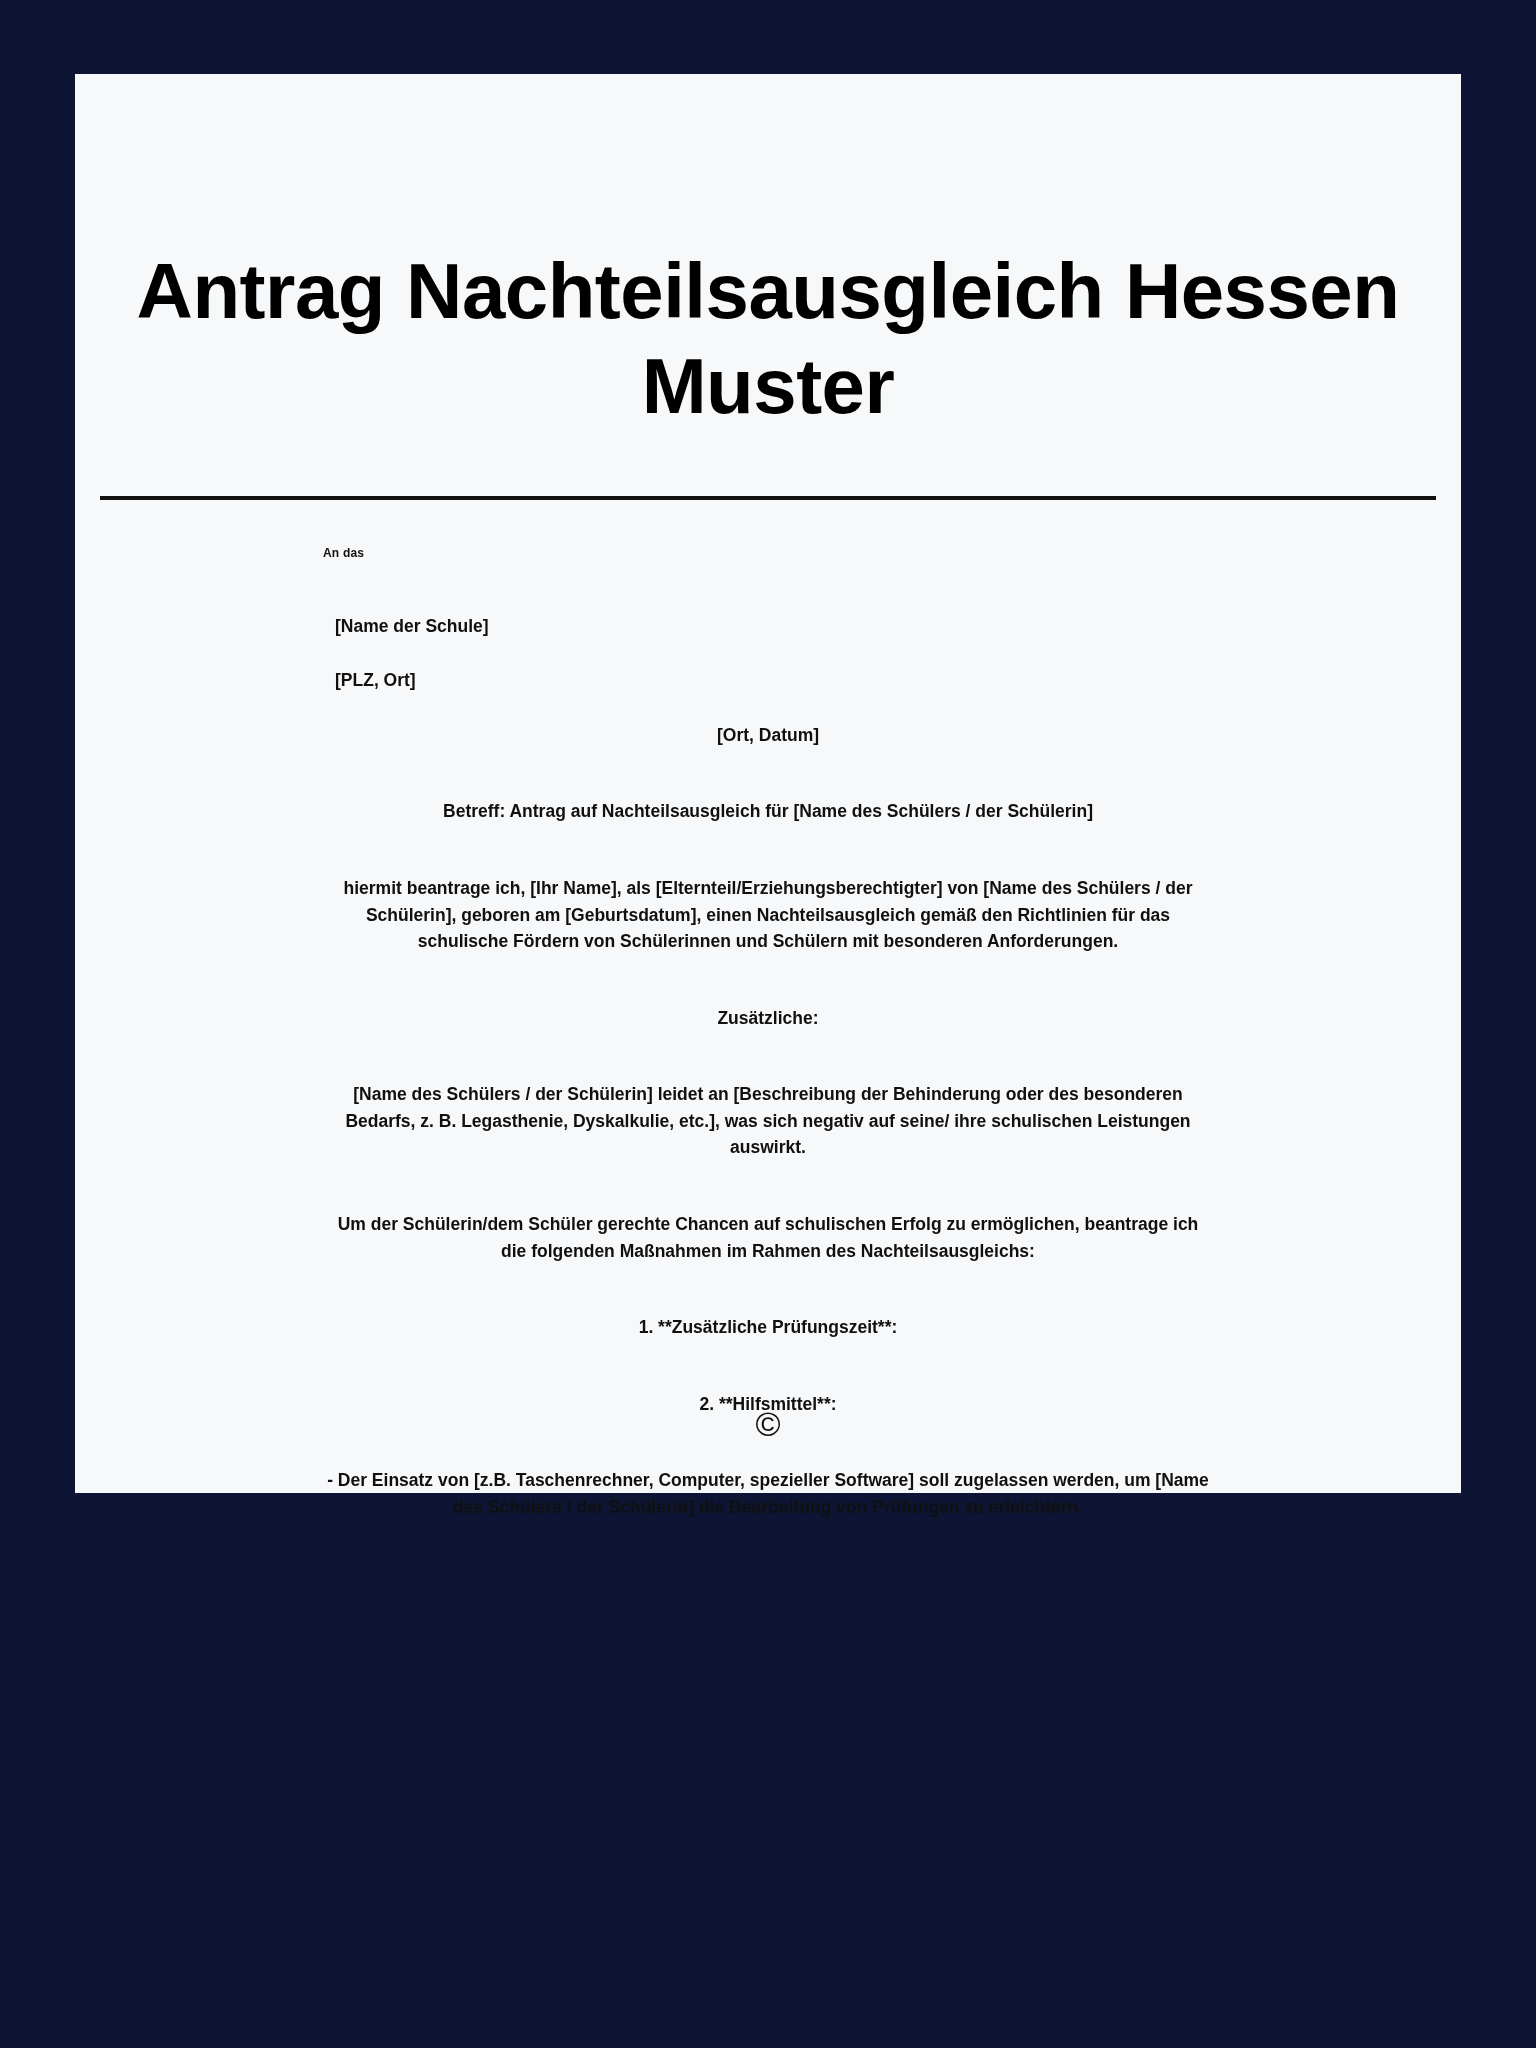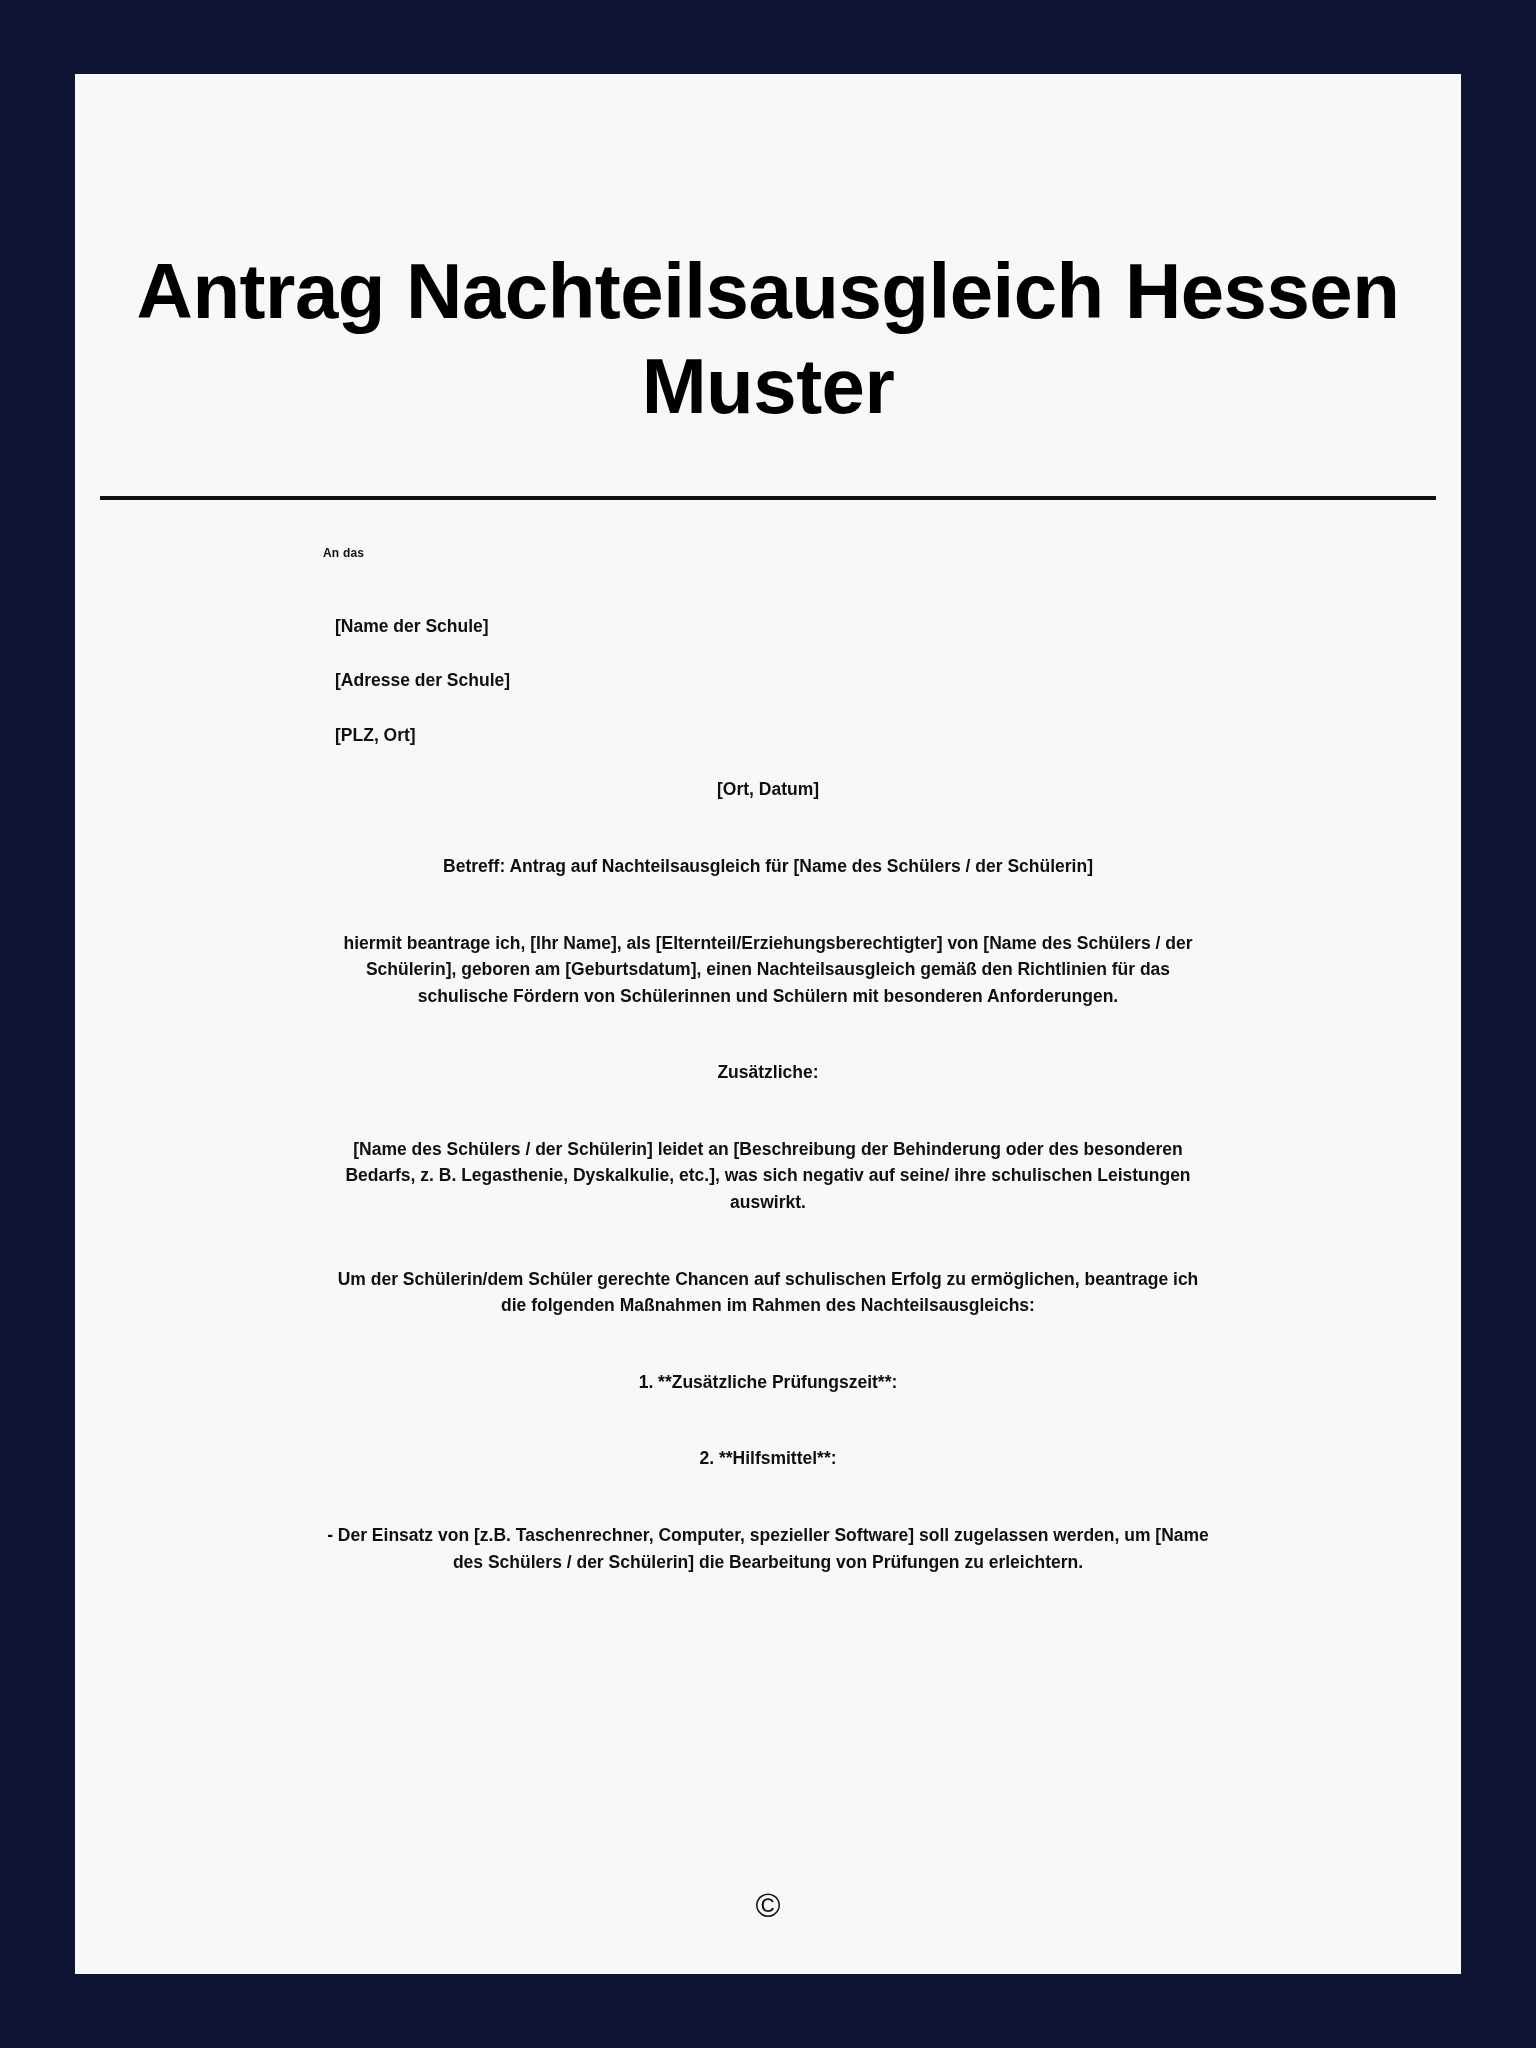--- a/index.html
+++ b/index.html
@@ -11,21 +11,21 @@
     height: 2048px;
     background: #0e1433;
     font-family: "Liberation Sans", sans-serif;
     overflow: hidden;
   }
   .page-frame {
     position: absolute;
     left: 75px;
     top: 74px;
     width: 1386px;
-    height: 1900px;
+    height: 1419px;
     background: #f7f8fa;
     box-sizing: border-box;
   }
   .doc-title {
     margin: 0;
     padding: 170px 45px 0 45px;
     font-size: 78px;
     line-height: 1.22;
     font-weight: bold;
     text-align: center;
@@ -78,21 +78,20 @@
 
   <h1 class="doc-title">Antrag Nachteilsausgleich Hessen Muster</h1>
 
   <div class="title-rule"></div>
 
   <div class="body-wrap">
 
     <p class="para heading">An das</p>
 
     <p class="para tight">[Name der Schule]</p>
-    <p class="para tight">[Adresse der Schule]</p>
     <p class="para tight">[PLZ, Ort]</p>
     <p class="para gap">[Ort, Datum]</p>
 
     <p class="para gap">Betreff: Antrag auf Nachteilsausgleich für [Name des Schülers / der Schülerin]</p>
 
 
     <p class="para gap">hiermit beantrage ich, [Ihr Name], als [Elternteil/Erziehungsberechtigter] von [Name des Schülers / der Schülerin], geboren am [Geburtsdatum], einen Nachteilsausgleich gemäß den Richtlinien für das schulische Fördern von Schülerinnen und Schülern mit besonderen Anforderungen.</p>
 
     <p class="para gap">Zusätzliche:</p>
 

